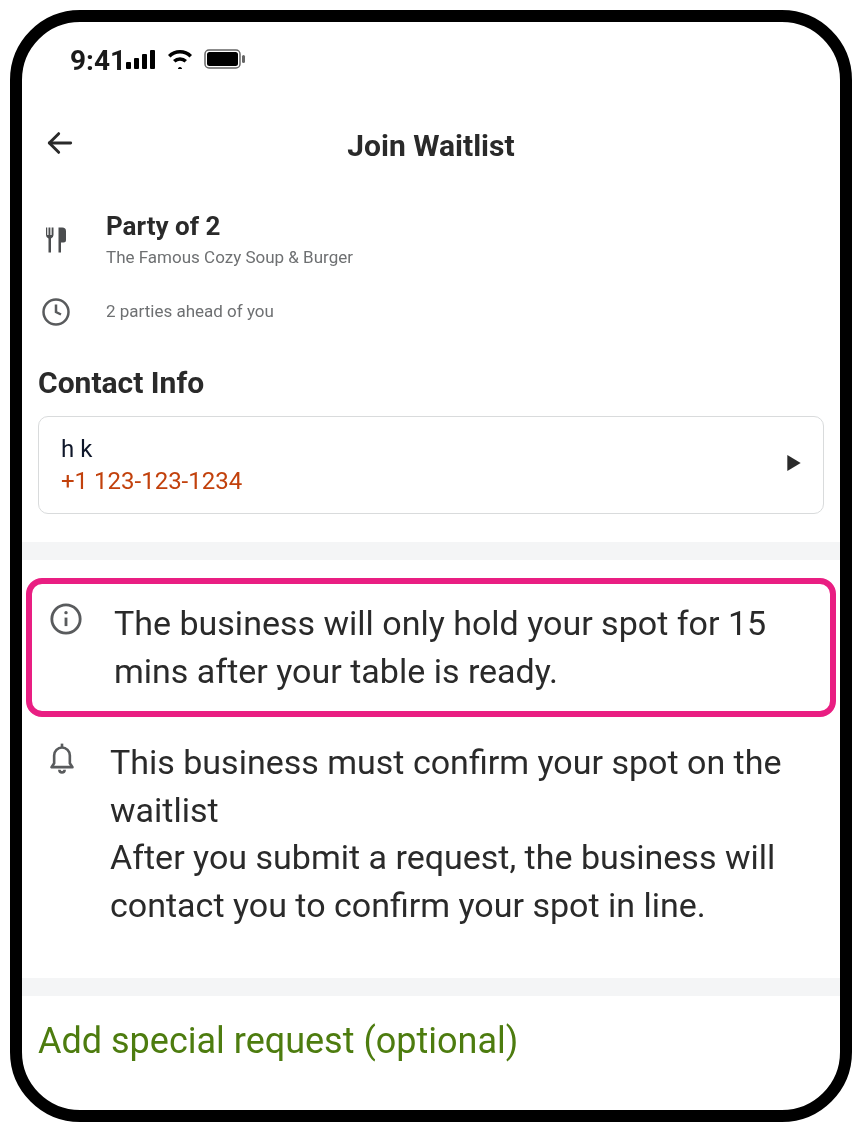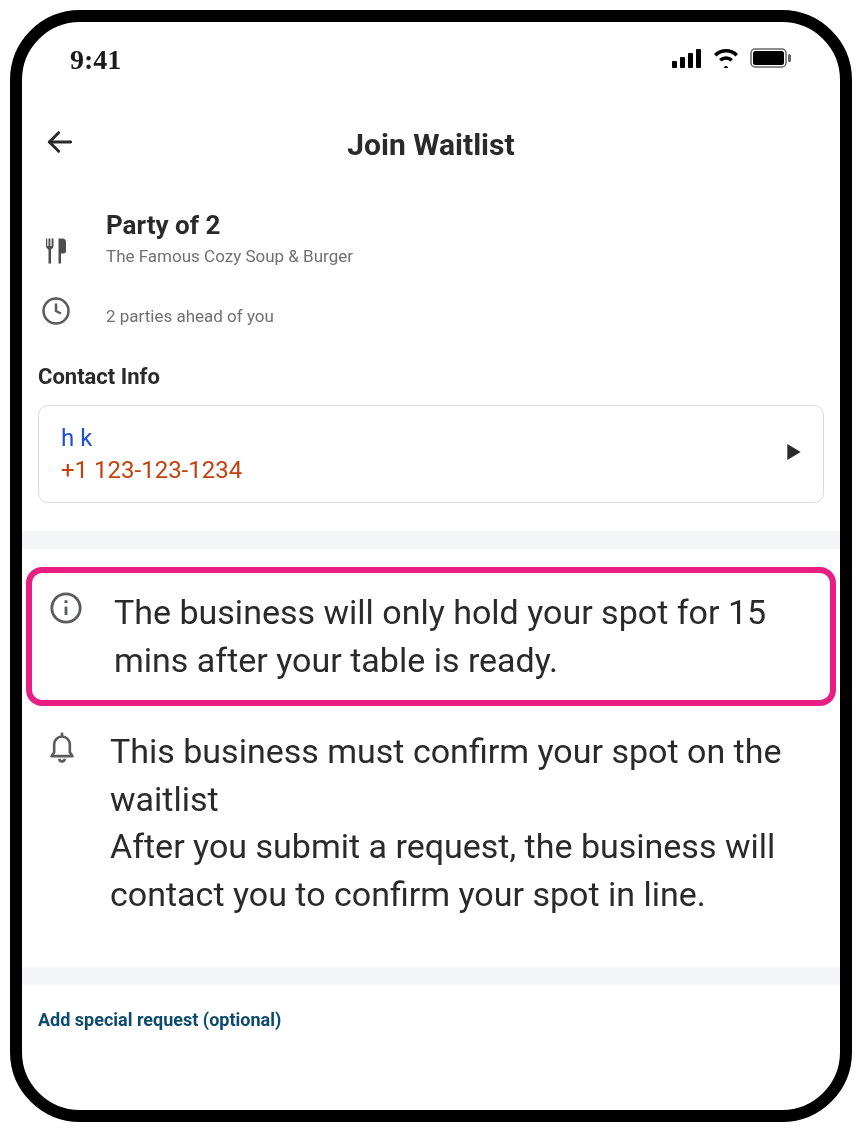--- a/index.html
+++ b/index.html
@@ -14,24 +14,22 @@
       width: 842px;
       height: 1112px;
       border: 12px solid #000;
       border-radius: 70px;
       background: #fff;
       overflow: hidden;
       position: relative;
     }
     .status-bar {
       display: flex;
-      justify-content: space-between;
       align-items: center;
       padding: 22px 48px 8px 48px;
-      font-family: Liberation Serif, serif;
     }
     .status-time {
       font-size: 28px;
       font-weight: 700;
       color: #1a1a1a;
     }
     .status-icons {
       display: flex;
       align-items: center;
       gap: 10px;
@@ -55,21 +53,21 @@
       pointer-events: none;
     }
     .back-btn {
       width: 44px; height: 44px;
       display: flex; align-items: center; justify-content: center;
       cursor: pointer;
       z-index: 1;
     }
     .info-row {
       display: flex;
-      align-items: flex-end;
+      align-items: center;
       gap: 32px;
       padding: 14px 0;
     }
     .info-icon {
       width: 36px;
       flex-shrink: 0;
       display: flex;
       justify-content: center;
       padding-top: 2px;
     }
@@ -77,37 +75,37 @@
       font-size: 26px;
       font-weight: 700;
       color: #2a2a2a;
       margin-bottom: 6px;
     }
     .info-text .sub {
       font-size: 17px;
       color: #6e7072;
     }
     .section-header {
-      font-size: 22px;
+      font-size: 30px;
       font-weight: 700;
       color: #2a2a2a;
       margin: 24px 0 16px 0;
     }
     .contact-card {
       border: 1px solid #d9dbdc;
       border-radius: 10px;
       padding: 18px 22px;
       display: flex;
       justify-content: space-between;
       align-items: center;
       cursor: pointer;
     }
     .contact-left .name {
       font-size: 24px;
-      color: #1d4ed8;
+      color: #0f172a;
       margin-bottom: 4px;
     }
     .contact-left .phone {
       font-size: 24px;
       color: #c2410c;
     }
     .divider-space {
       margin: 28px -28px 18px -28px;
       height: 18px;
       background: #f4f5f6;
@@ -130,23 +128,23 @@
       justify-content: center;
       padding-top: 2px;
     }
     .notice-text {
       font-size: 34px;
       color: #2a2a2a;
       line-height: 1.4;
     }
     .notice-block { padding: 8px 4px 20px 4px; }
     .special-request {
-      font-size: 18px;
-      font-weight: 700;
-      color: #0c4a6e;
+      font-size: 36px;
+      font-weight: 400;
+      color: #4d7c0f;
       margin-top: 24px;
     }
   </style>
 </head>
 <body>
 
 <div class="device-frame">
   <div class="status-bar">
     <div class="status-time">9:41</div>
     <div class="status-icons">

